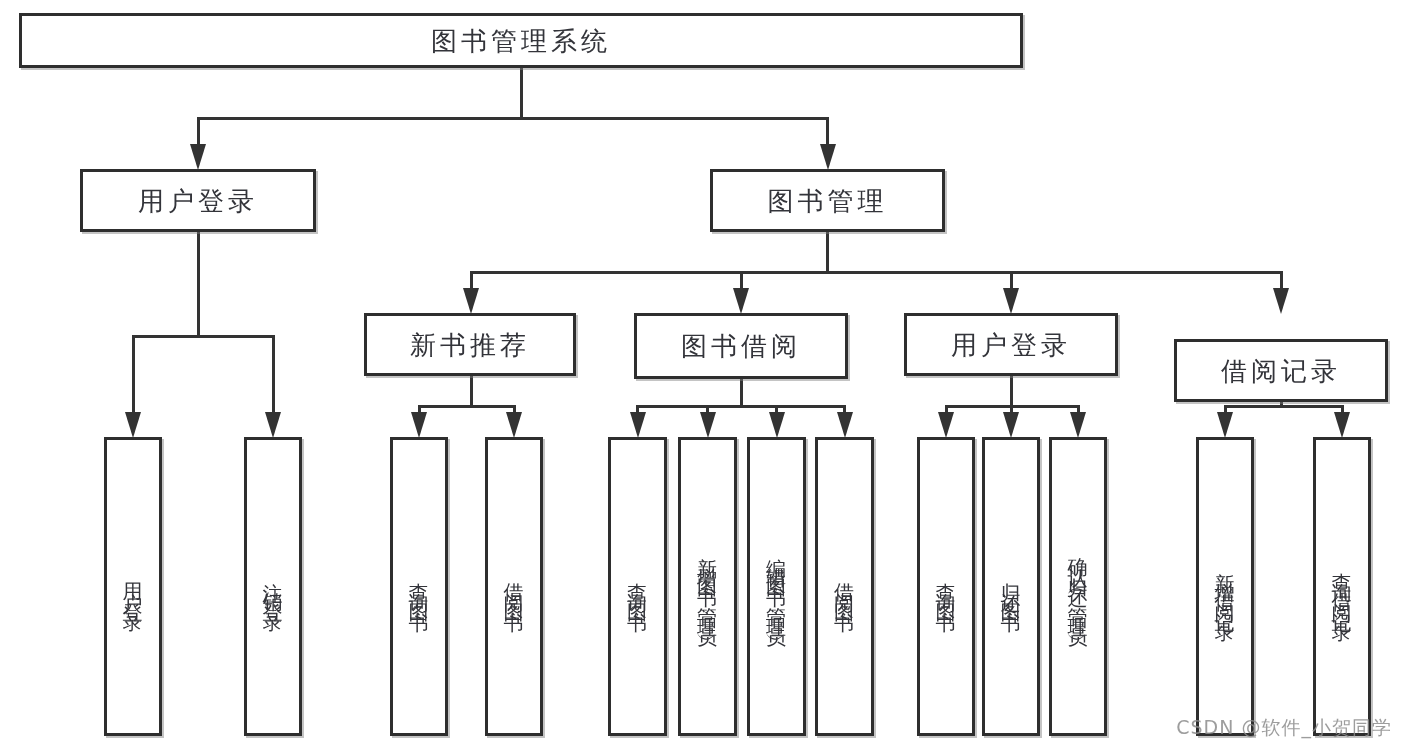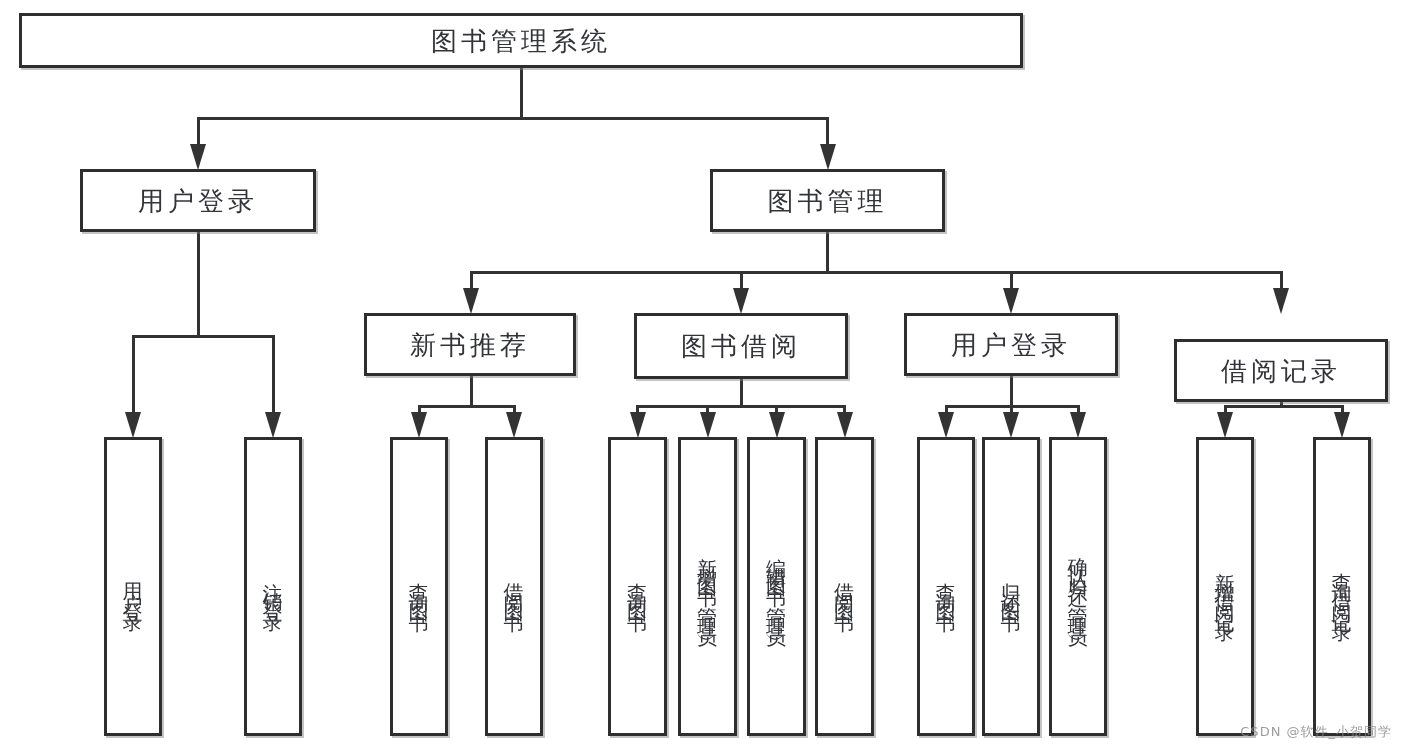--- a/index.html
+++ b/index.html
@@ -39,21 +39,21 @@
     position:absolute;
     width:0; height:0;
     border-left:8px solid transparent;
     border-right:8px solid transparent;
     border-top:26px solid #333333;
     z-index:1;
   }
   .watermark {
     position:absolute;
     right:13px; bottom:6px;
-    font-size:13px;
+    font-size:19px;
     color:rgba(140,140,140,0.85);
     letter-spacing:1px;
     white-space:nowrap;
     z-index:5;
   }
 </style>
 </head>
 <body>
 
 <div class="canvas">

